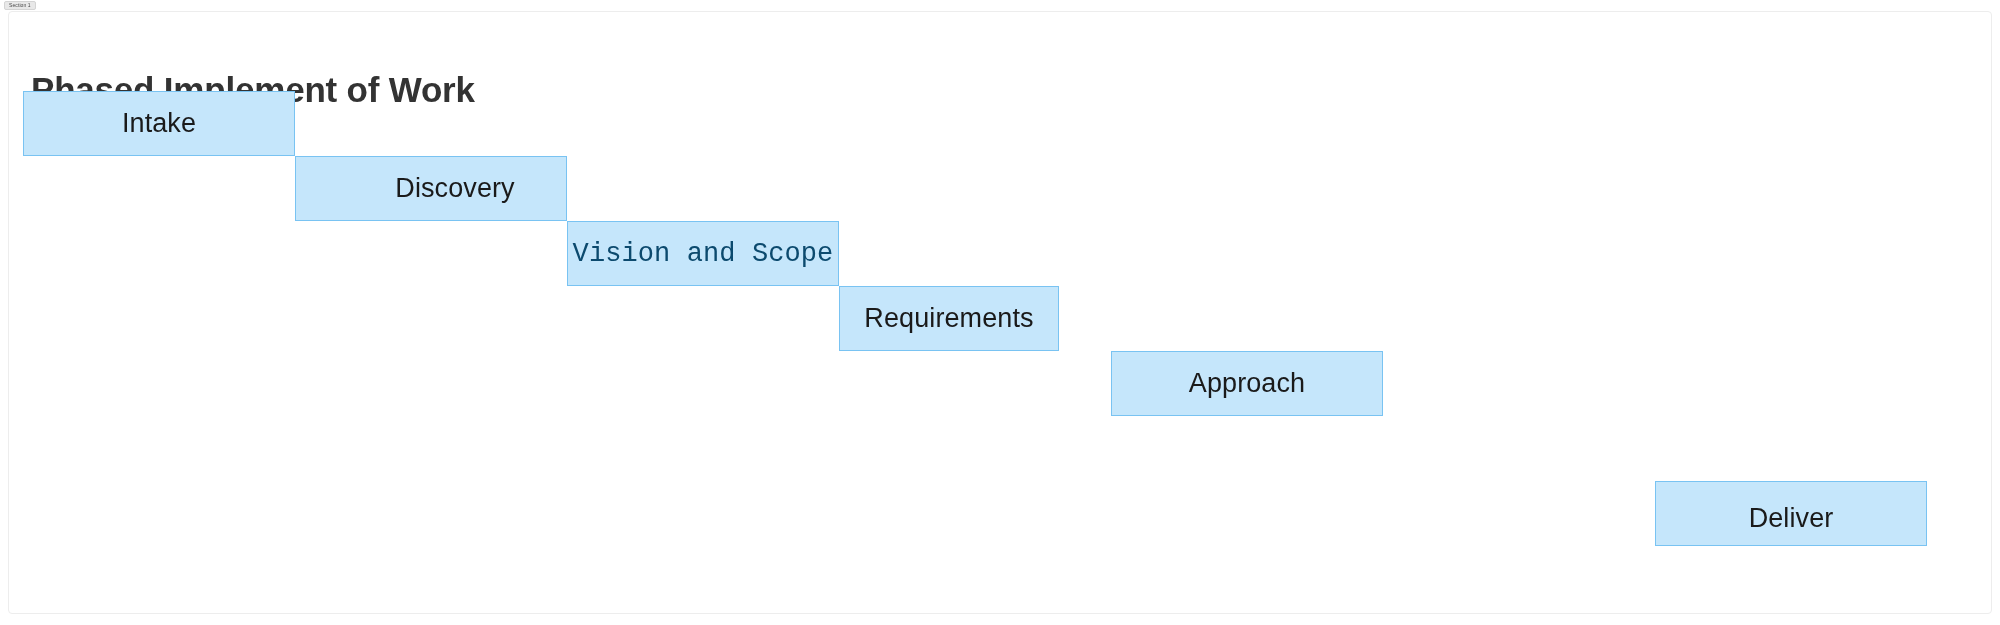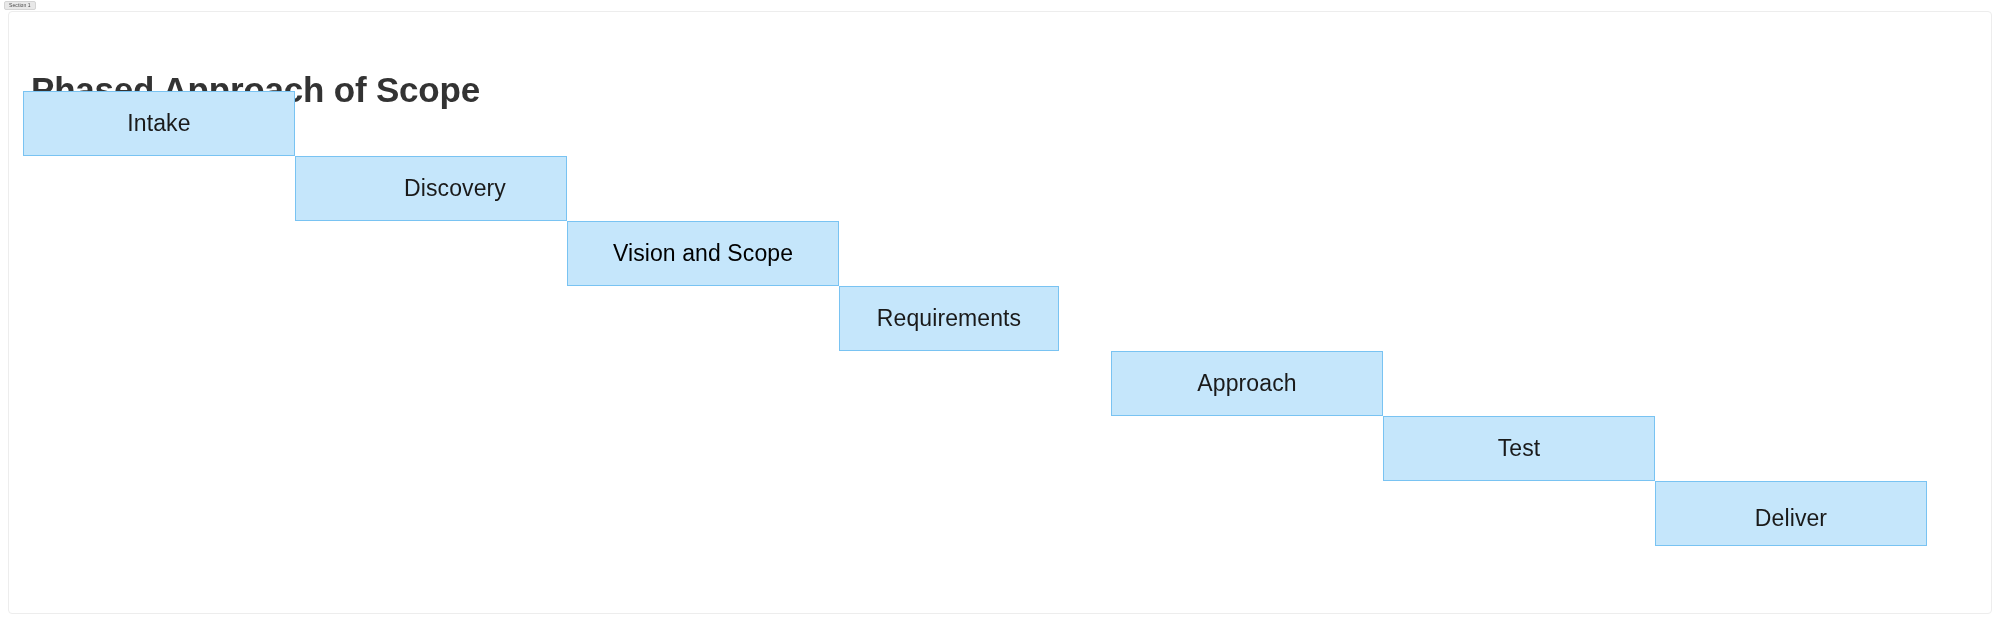--- a/index.html
+++ b/index.html
@@ -80,55 +80,52 @@
   .phase-box {
     position: absolute;
     box-sizing: border-box;
     background: #c5e6fb;
     border: 1px solid #79c3f2;
     display: flex;
     align-items: center;
     justify-content: center;
   }
   .phase-label {
-    font-size: 23px;
+    font-size: 27px;
     font-weight: normal;
     color: #1a1a1a;
     white-space: nowrap;
     letter-spacing: 0.1px;
   }
 </style>
 </head>
 <body>
 
 <div id="tab-strip">
   <div id="section-tab">Section 1</div>
 </div>
 
 <div id="slide-card">
 
-  <h1 id="page-title">Phased Approach of Scope</h1>
+  <h1 id="page-title">Phased Implement of Work</h1>
 
   <div id="phase-diagram" style="--fill: #c5e6fb;">
       <div class="phase-box" style="left: 14px; top: 79px; width: 272px; height: 65px; background: rgb(197, 230, 251); border-color: rgb(121, 195, 242);">
         <span class="phase-label" style="color: rgb(26, 26, 26);">Intake</span>
       </div>
       <div class="phase-box" style="left: 286px; top: 144px; width: 272px; height: 65px; background: rgb(197, 230, 251); border-color: rgb(121, 195, 242); padding-left: 48px;">
         <span class="phase-label" style="color: rgb(26, 26, 26);">Discovery</span>
       </div>
       <div class="phase-box" style="left: 558px; top: 209px; width: 272px; height: 65px; background: rgb(197, 230, 251); border-color: rgb(121, 195, 242);">
-        <span class="phase-label" style="color: #000000;">Vision and Scope</span>
+        <span class="phase-label" style="color: #0c4a6e; font-family: Liberation Mono, monospace;">Vision and Scope</span>
       </div>
       <div class="phase-box" style="left: 830px; top: 274px; width: 220px; height: 65px; background: rgb(197, 230, 251); border-color: rgb(121, 195, 242);">
         <span class="phase-label" style="color: rgb(26, 26, 26);">Requirements</span>
       </div>
       <div class="phase-box" style="left: 1102px; top: 339px; width: 272px; height: 65px; background: rgb(197, 230, 251); border-color: rgb(121, 195, 242);">
         <span class="phase-label" style="color: rgb(26, 26, 26);">Approach</span>
-      </div>
-      <div class="phase-box" style="left: 1374px; top: 404px; width: 272px; height: 65px; background: rgb(197, 230, 251); border-color: rgb(121, 195, 242);">
-        <span class="phase-label" style="color: rgb(26, 26, 26);">Test</span>
       </div>
       <div class="phase-box" style="left: 1646px; top: 469px; width: 272px; height: 65px; background: rgb(197, 230, 251); border-color: rgb(121, 195, 242);">
         <span class="phase-label" style="color: rgb(26, 26, 26); margin-top: 9px;">Deliver</span>
       </div>
     </div>
 
 </div>
 
 </body></html>

